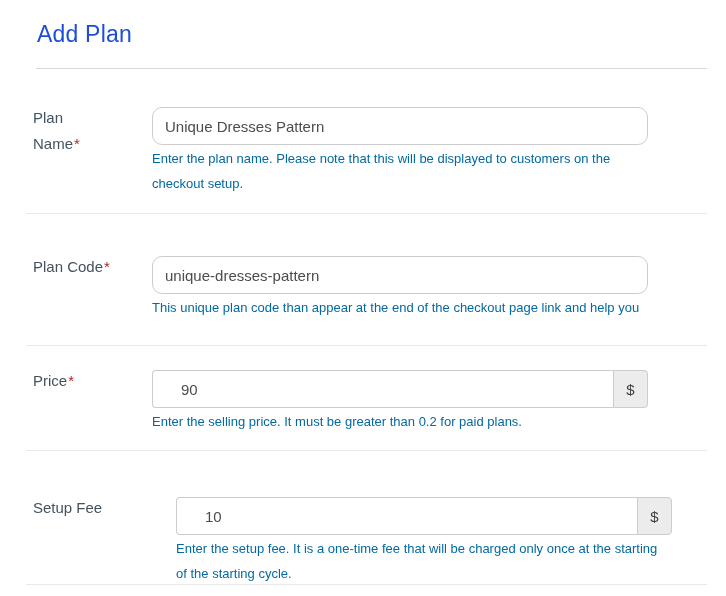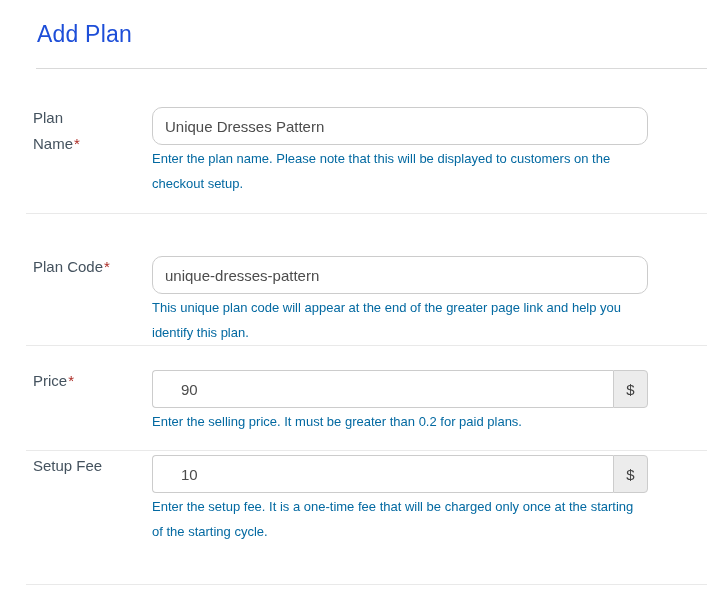--- a/index.html
+++ b/index.html
@@ -15,21 +15,21 @@
   .divider-title  { left:36px; width:671px; top:68px;  background:#d9d9d9; }
   .divider-s1 { left:26px; width:681px; top:213px; background:#e9e9e9; }
   .divider-s2 { left:26px; width:681px; top:345px; background:#e9e9e9; }
   .divider-s3 { left:26px; width:681px; top:450px; background:#e9e9e9; }
   .divider-s4 { left:26px; width:681px; top:584px; background:#e9e9e9; }
 
   .field-row { position:absolute; left:33px; width:674px; display:flex; }
   .row-plan-name { top:107px; }
   .row-plan-code { top:225px;margin-top:31px; }
   .row-price     { top:370px; }
-  .row-setup-fee { top:455px; }
+  .row-setup-fee { top:497px;gap:24px; }
 
   .field-label {
     flex:0 0 119px; margin-top:-2px;
     font-size:15px; line-height:26px; color:#44525e;
   }
   .row-plan-name .label-inner { display:block; width:58px; }
   .req { color:#ac2b25; margin-left:1px; }
 
   .field-control { flex:1; }
   .input-group { display:flex; width:496px; }
@@ -78,22 +78,21 @@
 
   <div class="field-row row-plan-code">
     <div class="field-label">
       <span class="label-inner"><span>Plan Code</span><span class="req">*</span></span>
     </div>
     <div class="field-control">
       <div class="input-group">
         <input type="text" class="text-input" value="unique-dresses-pattern" style="">
       </div>
       <div class="help">
-        <div>This unique plan code will appear at the end of the greater page link and help you</div>
-        <div>identify this plan.</div>
+        <div>This unique plan code than appear at the end of the checkout page link and help you</div>
       </div>
     </div>
   </div>
 
   <div class="divider divider-s2"></div>
 
   <div class="field-row row-price">
     <div class="field-label">
       <span class="label-inner"><span>Price</span><span class="req">*</span></span>
     </div>

